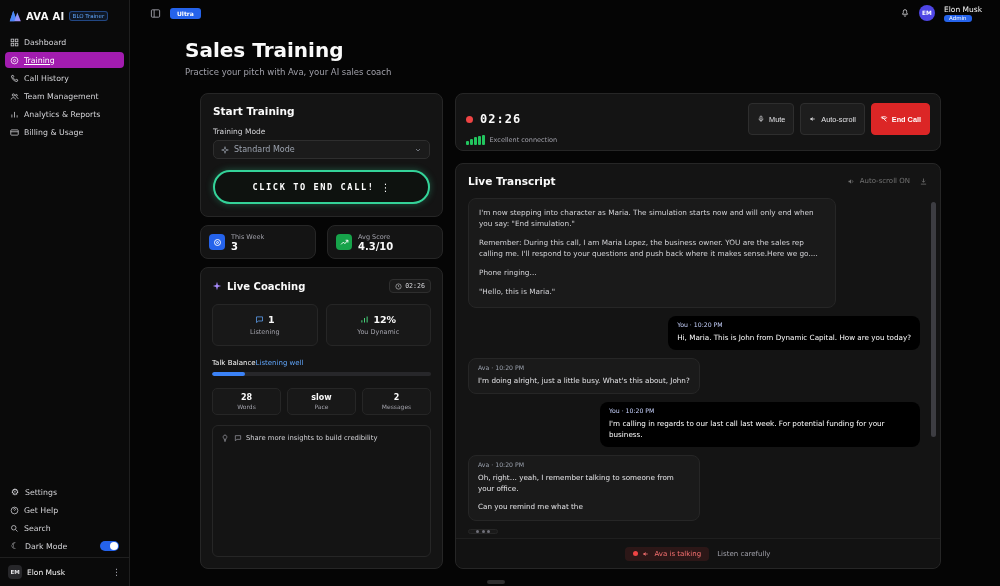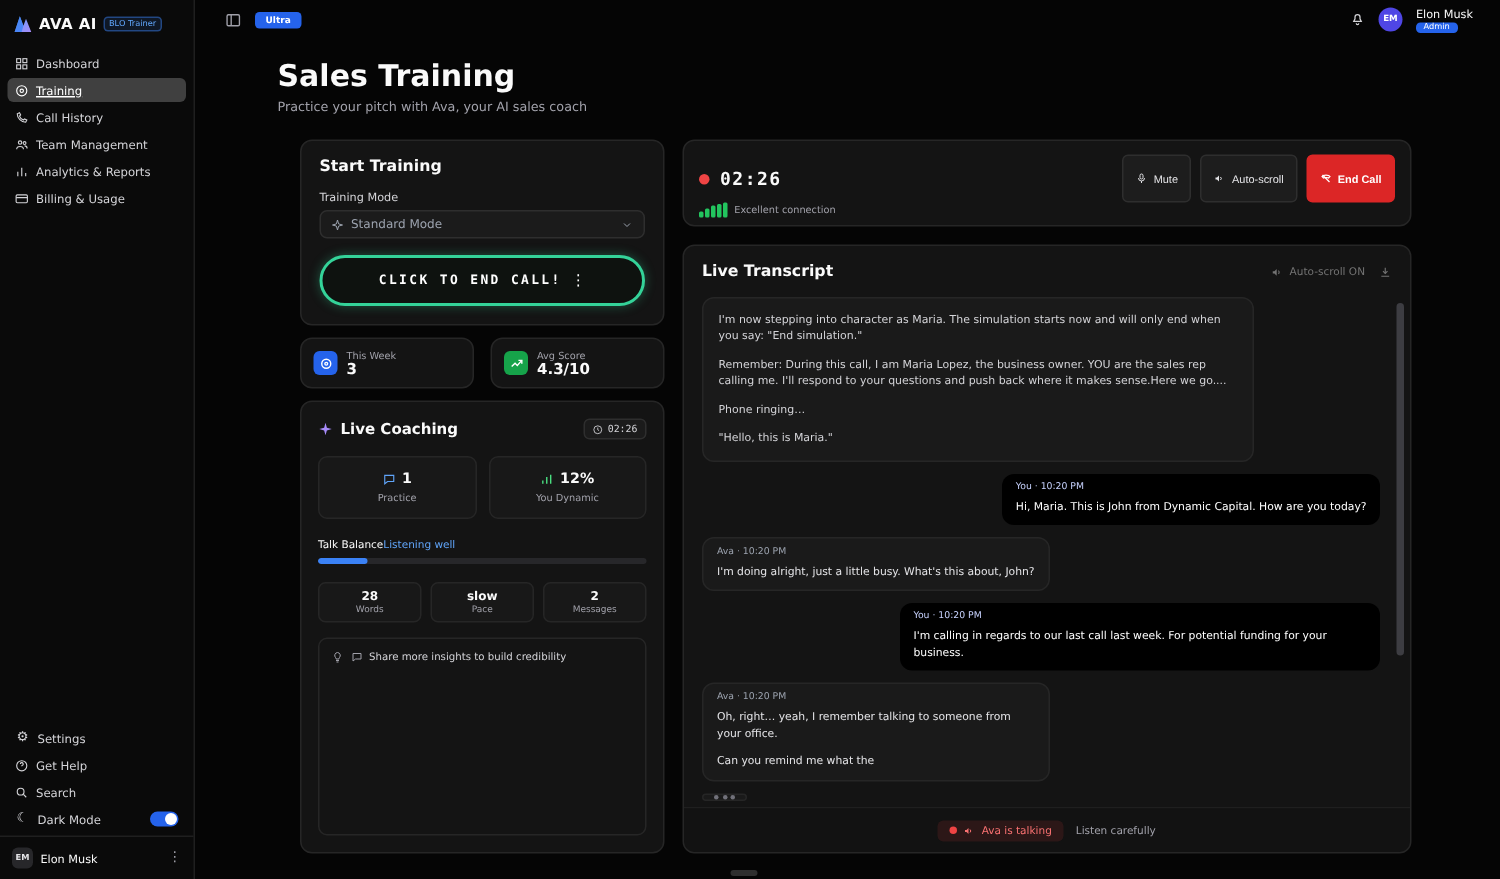--- a/index.html
+++ b/index.html
@@ -15,21 +15,21 @@
   .sidebar { width:130px; min-width:130px; background:#0a0a0a; border-right:1px solid #1f1f1f;
              display:flex; flex-direction:column; }
   .logo-row { display:flex; align-items:center; gap:4px; padding:9px 8px 7px; }
   .brand-name { font-size:10px; font-weight:bold; letter-spacing:.3px; }
   .brand-badge { font-size:5.5px; color:#60a5fa; border:1px solid rgba(59,130,246,.45);
                  background:rgba(59,130,246,.12); padding:1px 3px; border-radius:3px; }
   .nav { display:flex; flex-direction:column; gap:2px; padding:4px 5px; }
   .nav-item { display:flex; align-items:center; gap:5px; height:16px; padding:0 5px;
               border-radius:4px; color:#d4d4d8; font-size:7.8px; cursor:pointer; }
   .nav-item svg { width:9px; height:9px; flex:none; }
-  .nav-item.active { background:#404040; color:#fff;text-decoration:underline; }
+  .nav-item.active { background:#a21caf; color:#fff;text-decoration:underline; }
   .sidebar-spacer { flex:1; }
   .foot { padding:3px 5px; display:flex; flex-direction:column; gap:2px; }
   .toggle { margin-left:auto; width:19px; height:10px; border-radius:5px; background:#2563eb; position:relative; }
   .toggle::after { content:""; position:absolute; right:1px; top:1px; width:8px; height:8px;
                    border-radius:50%; background:#fff; }
   .user-row { display:flex; align-items:center; gap:5px; padding:7px 8px; border-top:1px solid #1f1f1f; }
   .user-avatar { width:14px; height:14px; border-radius:4px; background:#27272a; color:#e4e4e7;
                  display:flex; align-items:center; justify-content:center; font-size:5.5px; font-weight:bold; }
   .user-name { font-size:7.5px; }
   .kebab { margin-left:auto; color:#a1a1aa; font-size:9px; }
@@ -369,21 +369,21 @@
             </div>
 
             <div class="coach-stats">
               <div class="coach-stat">
                 <span class="cs-top">
                   <svg class="cs-blue" viewBox="0 0 24 24" fill="none" stroke="currentColor" stroke-width="2">
                       <path d="M4 5h16v11H9l-5 4V5z"></path>
                     </svg>
                   <span>1</span>
                 </span>
-                <span class="cs-label">Practice</span>
+                <span class="cs-label">Listening</span>
               </div>
               <div class="coach-stat">
                 <span class="cs-top">
                   <svg class="cs-green" viewBox="0 0 24 24" fill="none" stroke="currentColor" stroke-width="2.5">
                       <path d="M5 20v-6"></path>
                       <path d="M12 20V8"></path>
                       <path d="M19 20V4"></path>
                     </svg>
                   <span>12%</span>
                 </span>

